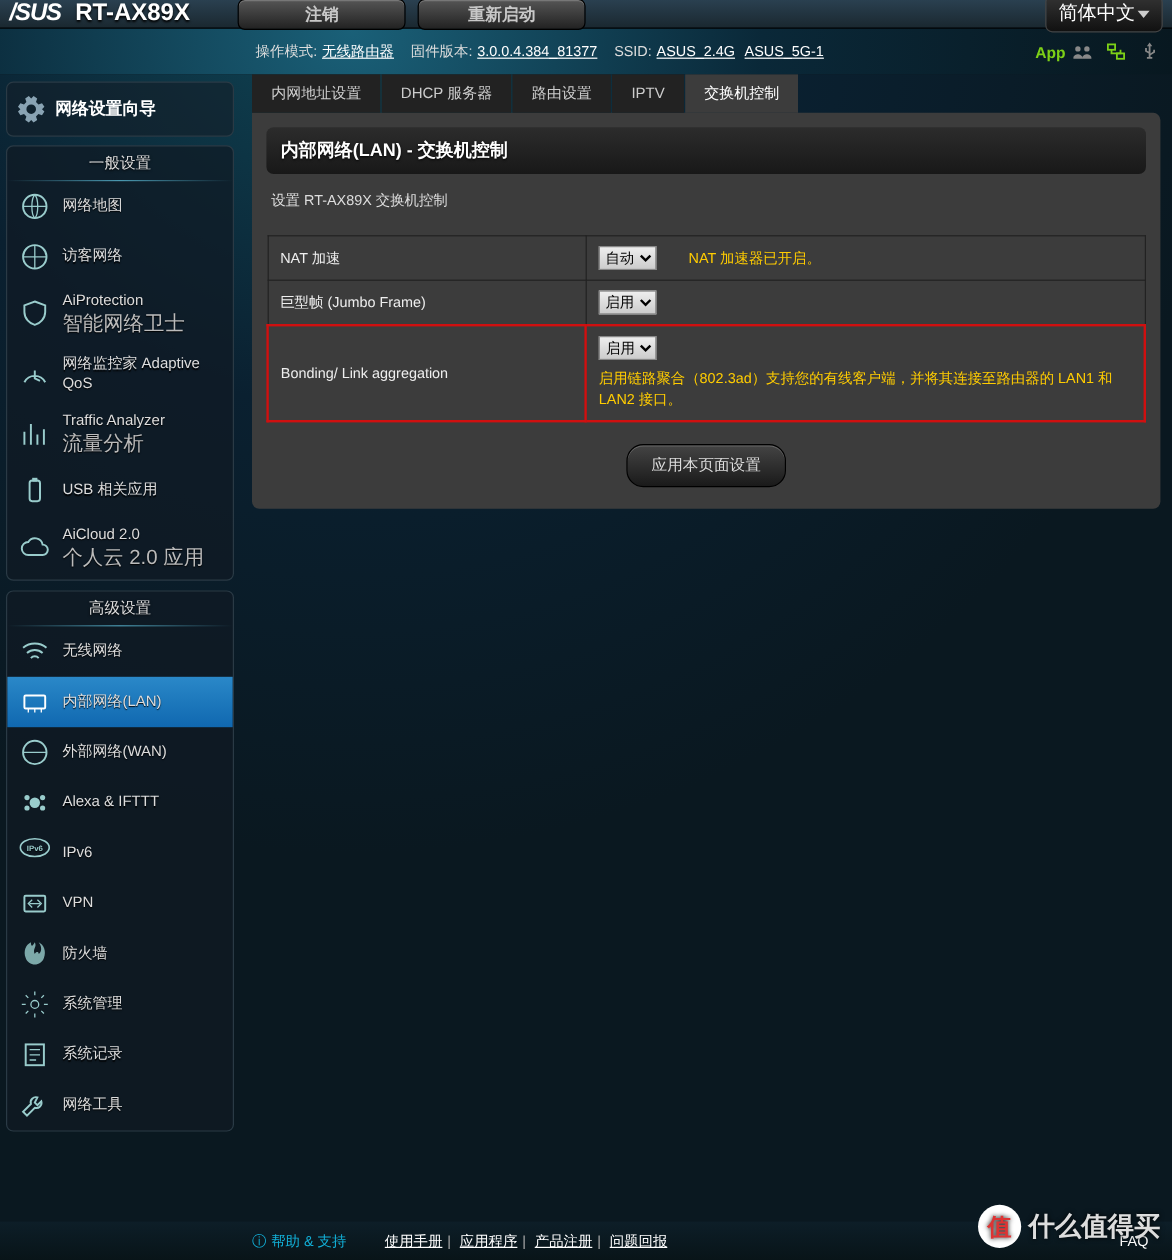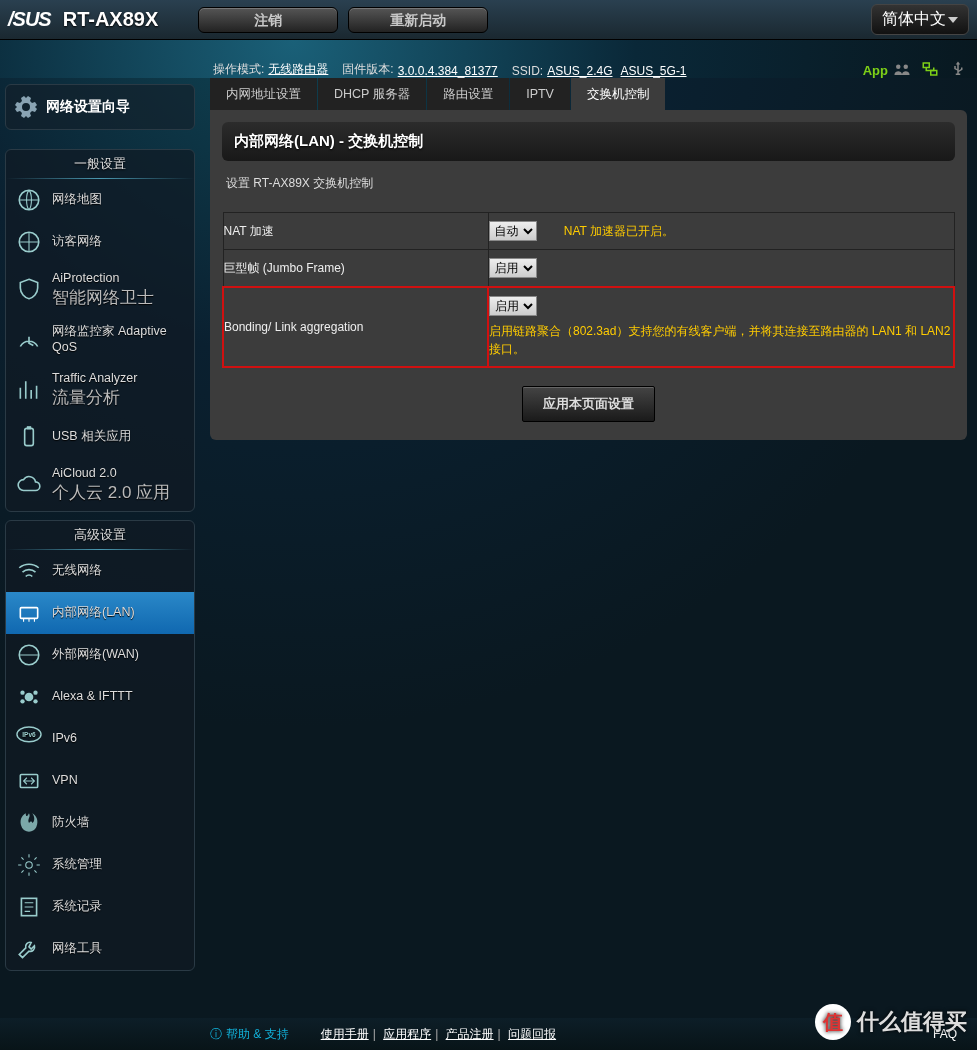--- a/index.html
+++ b/index.html
@@ -1,53 +1,53 @@
 <!DOCTYPE html>
 <html><head>
 <meta charset="utf-8">
 <style>
 *{box-sizing:border-box;margin:0;padding:0;font-family:Arial,"Microsoft YaHei",sans-serif}
 body{background:#0a1820;color:#fff;width:977px;height:1050px;overflow:hidden;position:relative}
-.topbar{height:40px;background:linear-gradient(#2a4050,#1a2830);display:flex;align-items:center;padding:0 8px;border-bottom:1px solid #000}
+.topbar{height:24px;background:linear-gradient(#2a4050,#1a2830);display:flex;align-items:center;padding:0 8px;border-bottom:1px solid #000}
 .logo{font-style:italic;font-weight:bold;font-size:20px;letter-spacing:-1px;margin-right:12px}
 .model{font-size:20px;font-weight:bold;color:#fff;margin-right:40px;text-shadow:0 1px 2px #000}
 .pillbtn{background:linear-gradient(#555,#222);border:1px solid #000;border-radius:6px;height:26px;width:140px;color:#c8c8c8;font-size:14px;font-weight:bold;text-align:center;line-height:24px;margin-right:10px;cursor:pointer;box-shadow:inset 0 1px 0 #777}
 .langsel{margin-left:auto;display:flex;align-items:center;gap:2px;border:1px solid #444;border-radius:6px;padding:4px 10px;background:linear-gradient(#333,#111);cursor:pointer}
 .tri{width:0;height:0;border-left:5px solid transparent;border-right:5px solid transparent;border-top:6px solid #ccc}
-.midrow{height:38px;background:radial-gradient(circle at 30% 0%,#1a6078 0%,#0a2838 50%,#081820 100%);display:flex;align-items:flex-end;padding-left:213px;font-size:12px;color:#ddd}
+.midrow{height:38px;background:radial-gradient(circle at 30% 0%,#1a6078 0%,#0a2838 50%,#081820 100%);display:flex;align-items:center;padding-left:213px;font-size:12px;color:#ddd}
 .midrow a{color:#fff;text-decoration:underline;margin:0 4px}
 .app{margin-left:auto;color:#7dd017;font-weight:bold;font-size:13px}
 .ticon{width:18px;height:18px;margin:0 5px;display:inline-block}
 .container{display:flex;height:calc(100% - 110px);background:radial-gradient(circle at 30% -10%,#104858 0%,#0a2030 30%,#0a1820 60%)}
 .sidebar{width:200px;padding:6px 5px;flex-shrink:0}
-.wizardbox{background:rgba(20,30,40,.6);border:1px solid #2a3a45;border-radius:6px;padding:10px 8px;display:flex;align-items:center;margin-bottom:19px;cursor:pointer}
+.wizardbox{background:rgba(20,30,40,.6);border:1px solid #2a3a45;border-radius:6px;padding:10px 8px;display:flex;align-items:center;margin-bottom:7px;cursor:pointer}
 .wizardbox .gico{width:24px;height:24px;margin-right:8px}
 .group{background:rgba(15,25,35,.7);border:1px solid #2a3a45;border-radius:6px;margin-bottom:8px;overflow:hidden}
 .ghdr{font-size:13px;text-align:center;padding:5px;color:#ddd;text-shadow:0 1px 2px #000}
 .gsep{height:1px;background:linear-gradient(90deg,transparent,#4a98b0,transparent)}
 .gitem{display:flex;align-items:center;padding:8px 10px;cursor:pointer;font-size:12.5px;color:#ddd;text-shadow:0 1px 1px #000;gap:10px}
 .gitem.active{background:linear-gradient(#2a88c8,#1068b0)}
 .gitem .gico{width:26px;height:26px;flex-shrink:0}
 .gitem .glab{line-height:1.25}
 .gitem .gsub{display:block;font-size:17px;color:#bbb}
 .main{flex:1;padding:0 10px}
 .tabs{display:flex;height:32px}
 .tab{padding:0 16px;line-height:32px;font-size:12.5px;color:#ccc;background:#222;margin-right:1px;cursor:pointer}
 .tab.active{background:#3c3c3c;color:#fff}
 .panel{background:#3c3c3c;border-radius:0 6px 6px 6px;padding:12px}
 .ptitle{background:linear-gradient(#2c2c2c,#181818);border-radius:6px;padding:10px 12px;font-size:15px;font-weight:bold;text-shadow:0 1px 2px #000}
 .pdesc{font-size:12px;color:#ddd;padding:14px 4px}
 .tbl{width:100%;border-collapse:collapse;margin-top:6px}
-.tbl td{border:1px solid #222;padding:8px 0;font-size:12px;vertical-align:middle}
+.tbl td{border:1px solid #222;padding:8px 10px;font-size:12px;vertical-align:middle}
 .tbl td.lab{width:265px;color:#eee}
 .sel{background:linear-gradient(#eee,#ccc);color:#000;border:1px solid #888;font-size:12px;padding:1px 1px;height:20px}
 .hint{color:#ffcc00;font-size:12px;margin-left:24px}
 .highlight td{border:2px solid #d01010!important}
 .highlight .hint2{color:#ffcc00;font-size:12px;display:block;margin-top:6px;line-height:1.5}
-.applybtn{display:block;margin:18px auto 6px;background:linear-gradient(#444,#1a1a1a);border:1px solid #000;border-radius:2px;color:#ddd;font-size:13px;font-weight:bold;padding:8px 20px;cursor:pointer;box-shadow:inset 0 1px 0 #666}
+.applybtn{display:block;margin:18px auto 6px;background:linear-gradient(#444,#1a1a1a);border:1px solid #000;border-radius:14px;color:#ddd;font-size:13px;font-weight:normal;padding:8px 20px;cursor:pointer;box-shadow:inset 0 1px 0 #666}
 .footer{position:absolute;bottom:0;left:0;right:0;height:32px;display:flex;align-items:center;padding-left:210px;font-size:12px;color:#ddd;background:linear-gradient(#0d1e28,#081418)}
 .footer .help{color:#12b0d8;margin-right:30px}
 .footer a{color:#fff;text-decoration:underline;margin:0 2px}
 .footer .sep{color:#aaa;margin:0 2px}
 .footer .faq{margin-left:auto;margin-right:20px;color:#fff}
 .watermark{position:absolute;right:10px;bottom:10px;font-size:22px;font-weight:bold;color:#ddd;display:flex;align-items:center;gap:6px;text-shadow:0 0 4px #000}
 .wmcircle{width:36px;height:36px;border-radius:50%;background:#fff;color:#d33;display:flex;align-items:center;justify-content:center;font-size:20px;font-weight:bold}
 svg{display:block}
 </style>
 </head>

